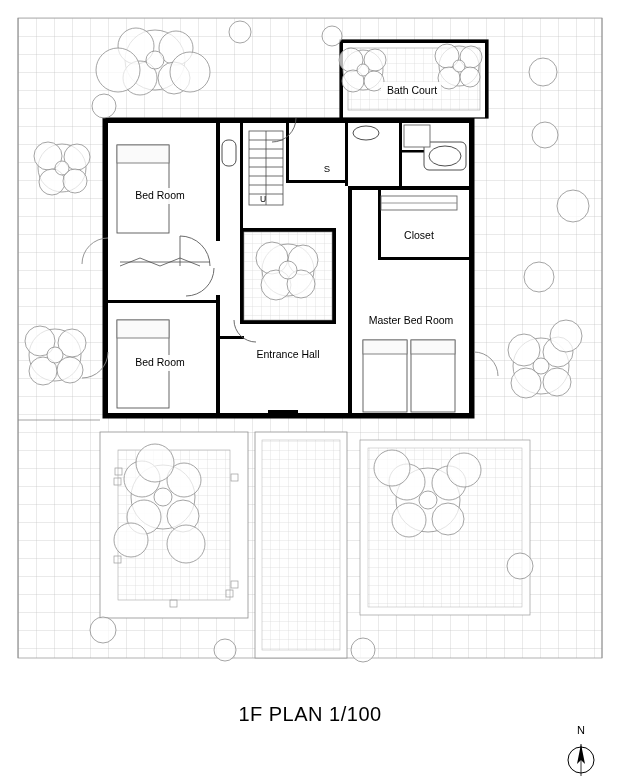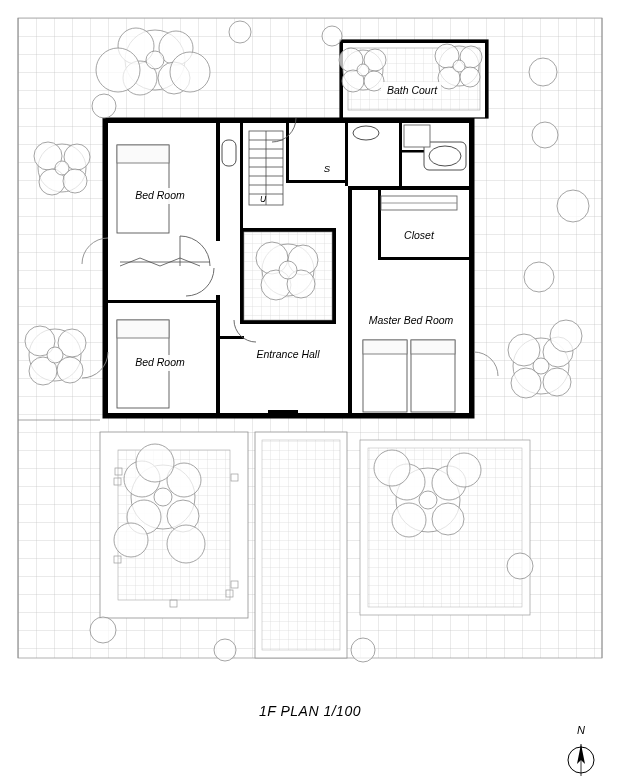--- a/index.html
+++ b/index.html
@@ -12,29 +12,28 @@
     height: 777px;
     position: relative;
     font-family: "Liberation Sans", sans-serif;
     overflow: hidden;
   }
   #plan-root {
     position: absolute;
     left: 0; top: 0;
     width: 620px;
     height: 777px;
-    font-style: italic;
   }
   .caption {
     position: absolute;
     left: 0;
     top: 703px;
     width: 620px;
     text-align: center;
-    font-size: 14px;
+    font-size: 20px;
     letter-spacing: 0.5px;
     color: #000;
   }
   .north-label {
     position: absolute;
     left: 571px;
     top: 724px;
     width: 20px;
     text-align: center;
     font-size: 11px;

